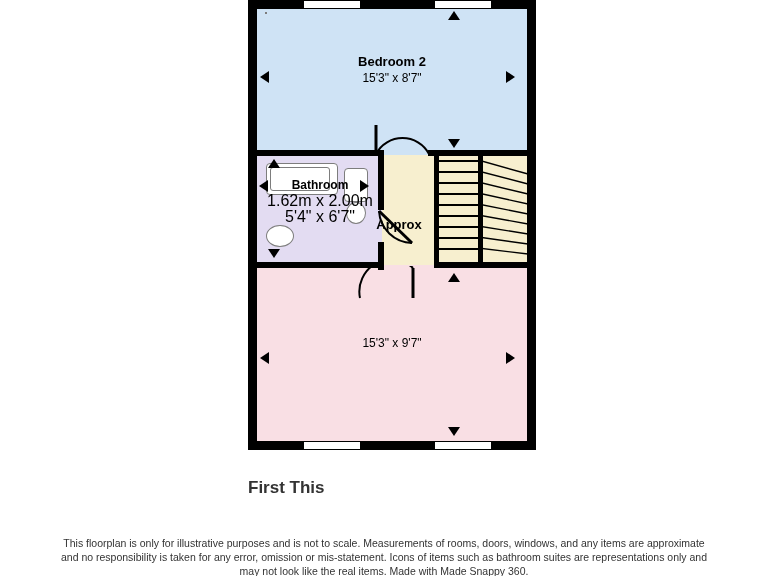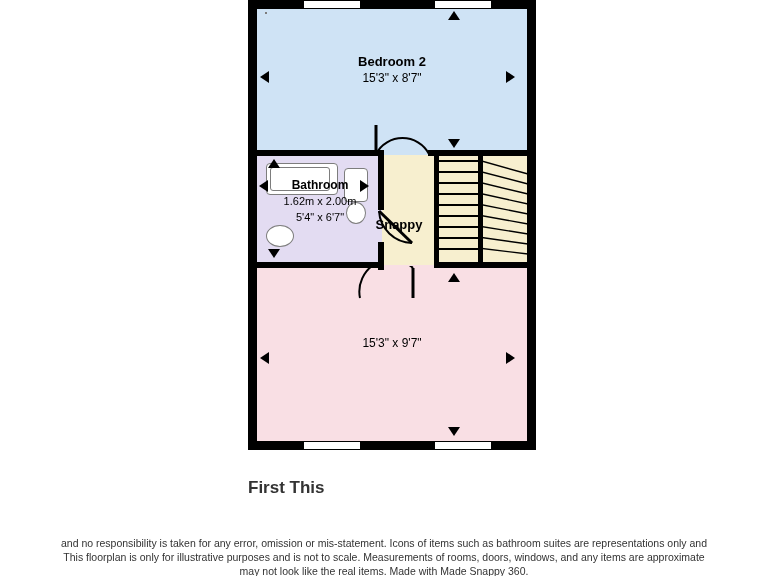--- a/index.html
+++ b/index.html
@@ -177,21 +177,21 @@
     line-height: 16px;
   }
   .label .name {
     font-weight: bold;
     font-size: 13px;
   }
   .label .dim {
     font-size: 12px;
   }
   .label.small .name { font-size: 12px; }
-  .label.small .dim { font-size: 11px; }
+  .label.small .dim { font-size: 16px; }
 
   
   .floor-title {
     position: absolute;
     left: 248px;
     top: 478px;
     font-size: 17px;
     font-weight: bold;
     color: #333;
   }
@@ -328,30 +328,30 @@
       <div class="dim">15'3" x 8'7"</div>
     </div>
 
     <div class="label small" style="left:8px; top:177px; width:128px;">
       <div class="name">Bathroom</div>
       <div class="dim">1.62m x 2.00m</div>
       <div class="dim">5'4" x 6'7"</div>
     </div>
 
     <div class="label" style="left:106px; top:217px; width:90px;">
-      <div class="name">Snappy</div>
+      <div class="name">Approx</div>
     </div>
 
     <div class="label" style="left:44px; top:335px; width:200px;">
       <div class="dim">15'3" x 9'7"</div>
     </div>
 
   </div>
 
   <div class="floor-title">First This</div>
 
   <div class="disclaimer">
+    <div>This floorplan is only for illustrative purposes and is not to scale. Measurements of rooms, doors, windows, and any items are approximate</div>
     <div>and no responsibility is taken for any error, omission or mis-statement. Icons of items such as bathroom suites are representations only and</div>
-    <div>This floorplan is only for illustrative purposes and is not to scale. Measurements of rooms, doors, windows, and any items are approximate</div>
     <div>may not look like the real items. Made with Made Snappy 360.</div>
   </div>
 
 </div>
 
 </body></html>

